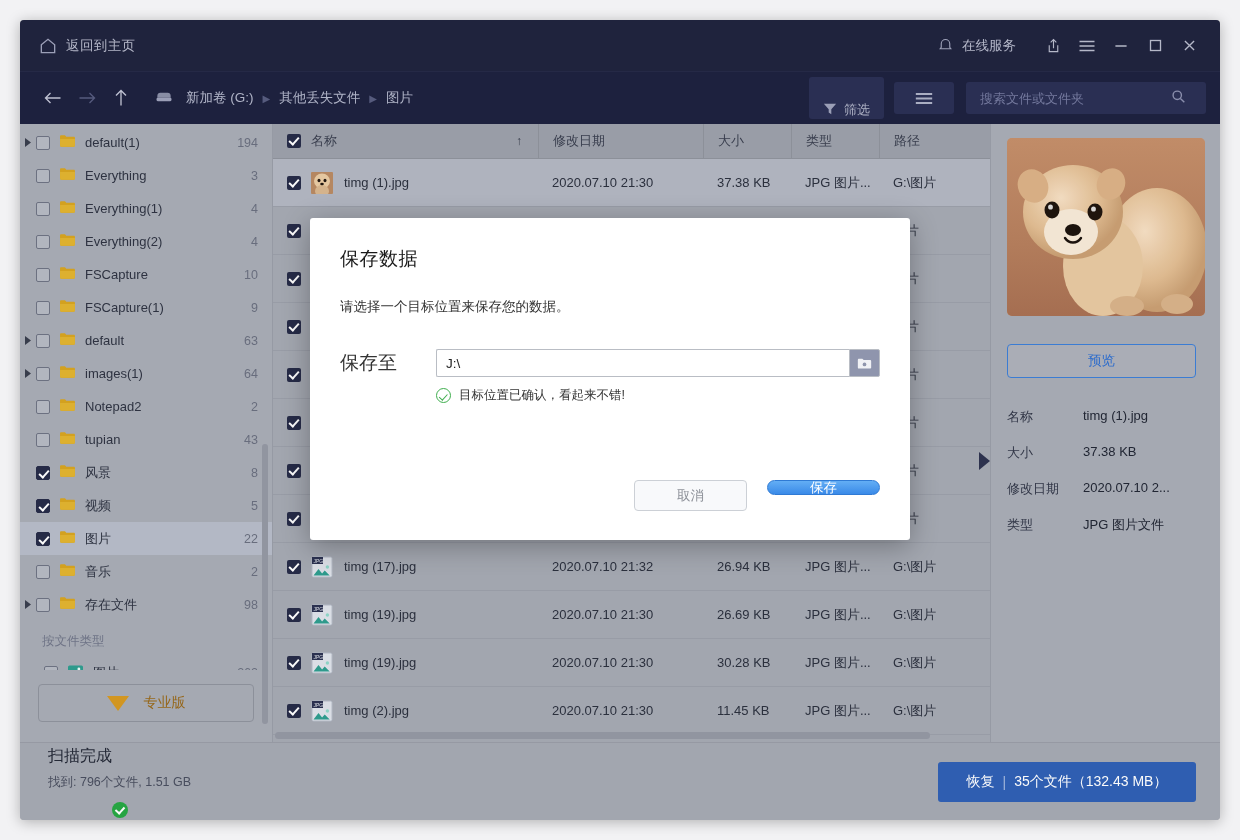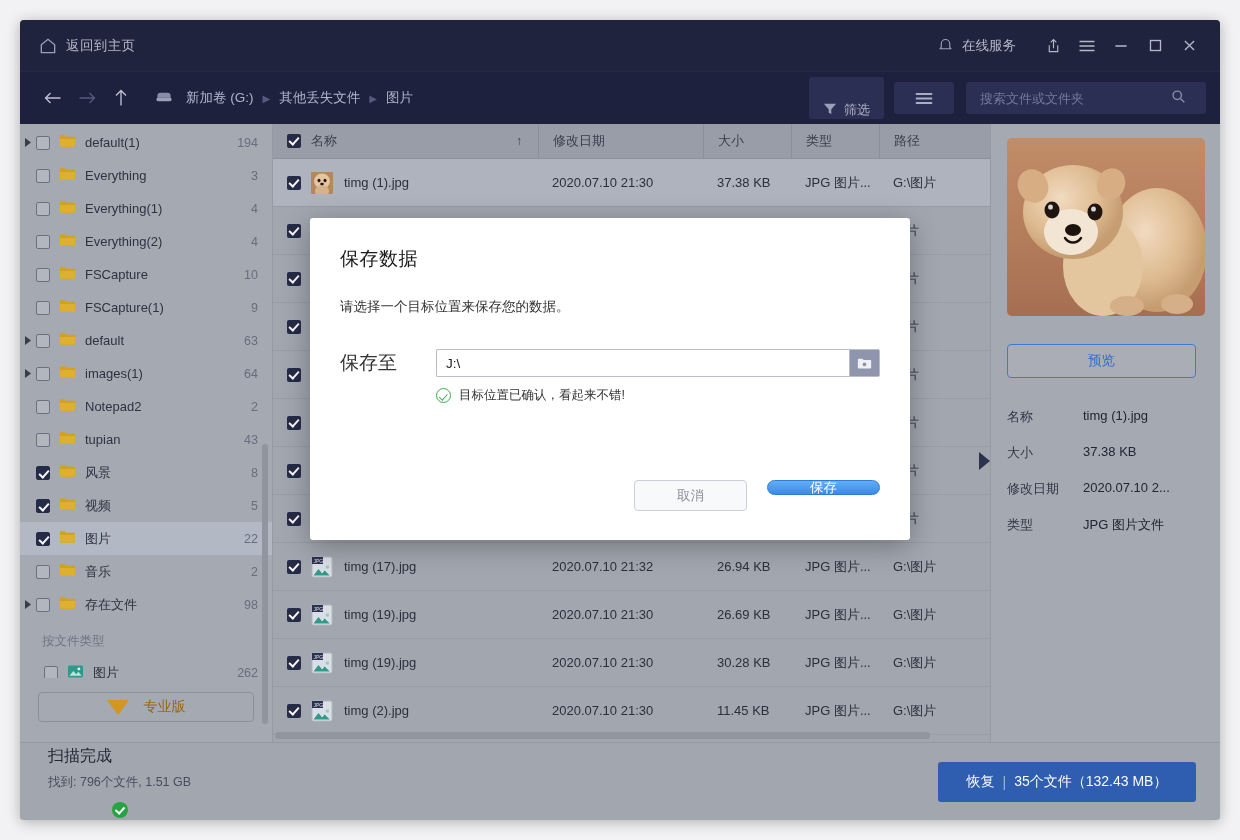--- a/index.html
+++ b/index.html
@@ -126,21 +126,21 @@
     position: absolute; right: 4px; top: 320px;
     width: 6px; height: 280px; background: #9498a4; border-radius: 3px;
   }
   .sb-section {
     font-size: 12.5px; color: #72778a; padding: 12px 0 6px 22px;
   }
   .sidebar-foot {
     flex: 0 0 auto; padding: 14px 18px 20px 18px;
   }
   .pro-btn {
-    height: 30px; border: 1px solid #8f939e; border-radius: 4px;
+    height: 38px; border: 1px solid #8f939e; border-radius: 4px;
     display: flex; align-items: center; justify-content: center; gap: 15px;
     color: #9a6a1c; font-size: 14px;
   }
   .gem {
     width: 0; height: 0;
     border-left: 11px solid transparent; border-right: 11px solid transparent;
     border-top: 15px solid #d79a22;
   }
   
   .filelist {

